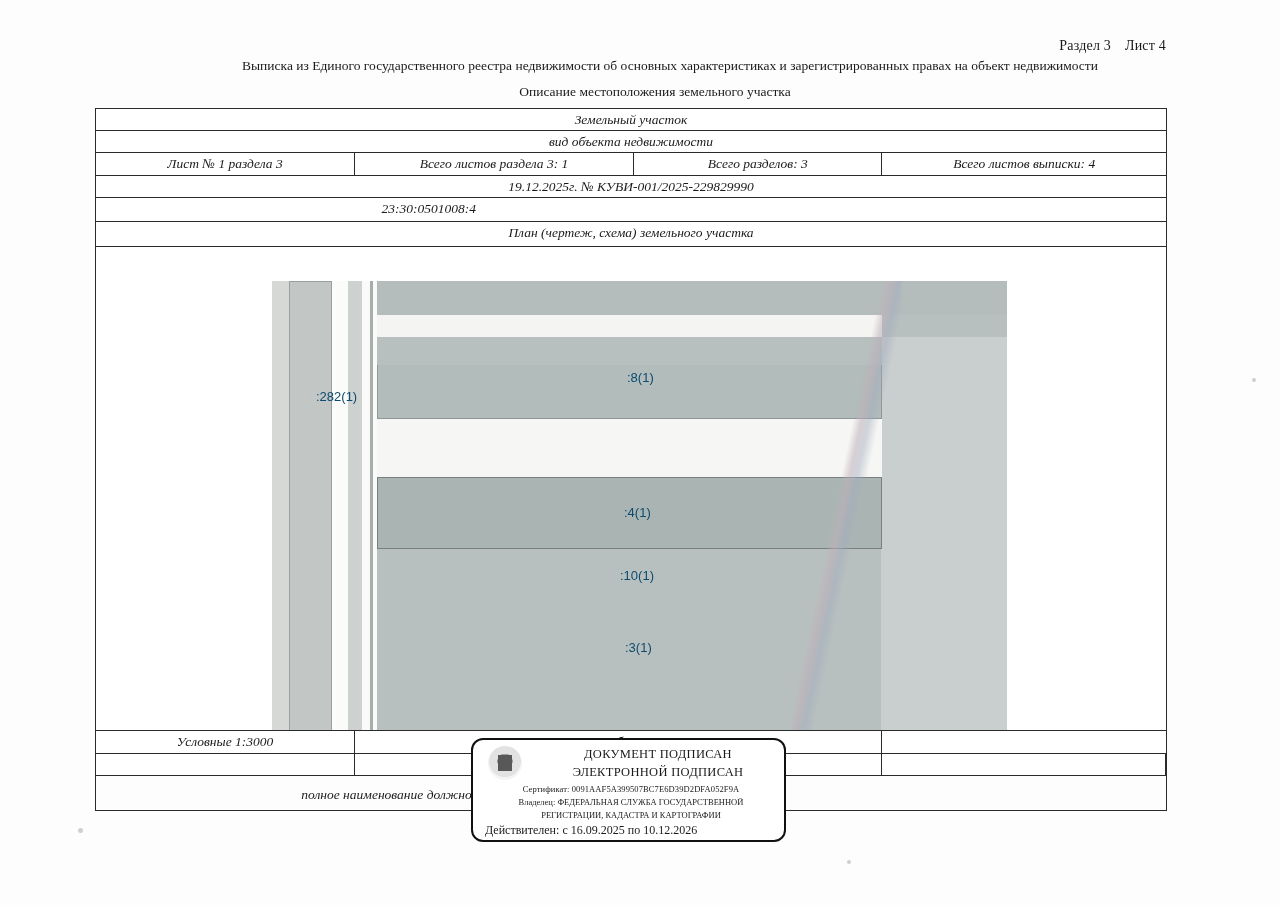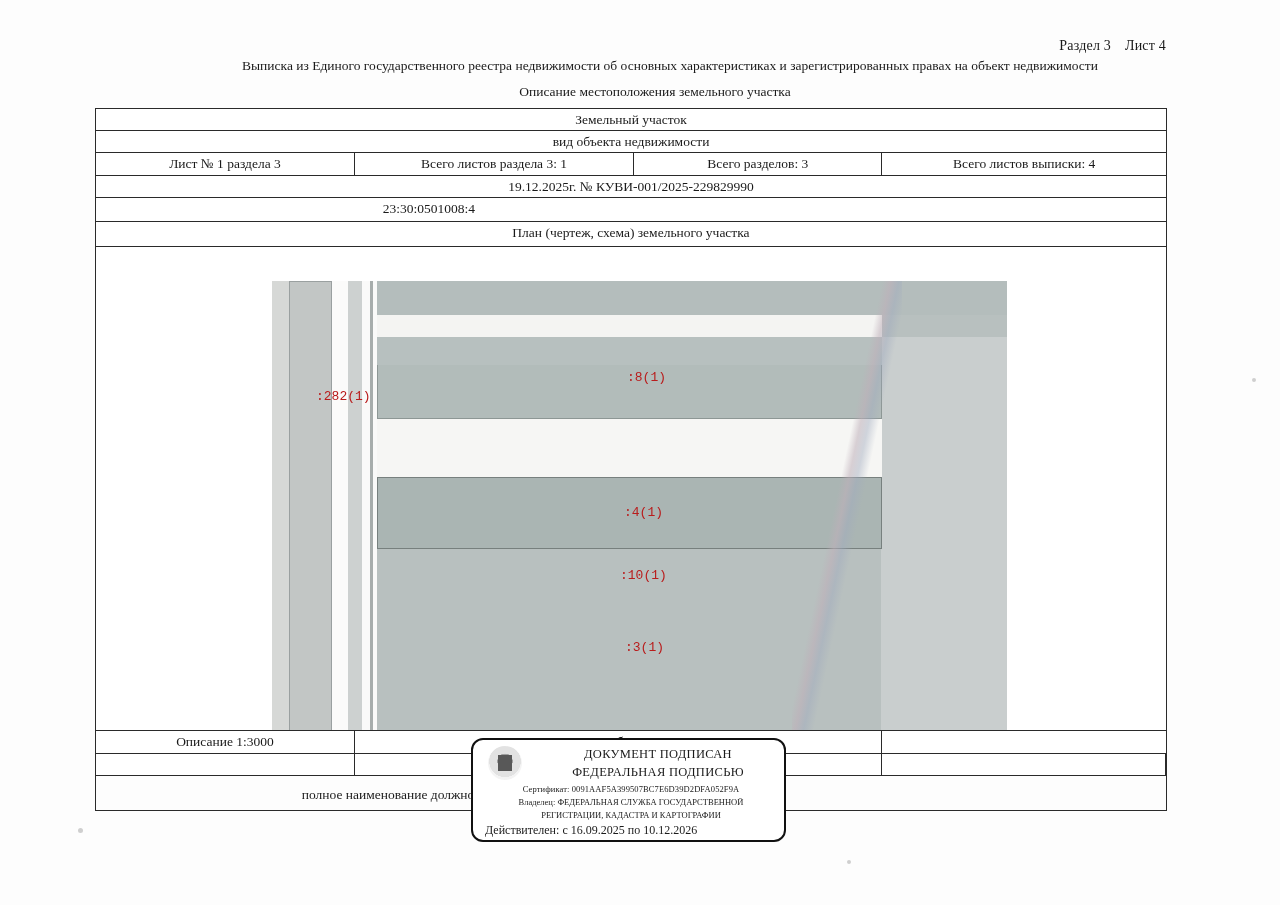--- a/index.html
+++ b/index.html
@@ -71,20 +71,21 @@
   .row:last-child { border-bottom: none; }
   .cell {
     box-sizing: border-box;
     font-size: 13.5px;
     padding: 2px 6px;
     line-height: 17px;
     min-height: 21px;
     border-right: 1px solid #2a2a2a;
     overflow: hidden;
     white-space: nowrap;
+    font-style: italic;
   }
   .cell:last-child { border-right: none; }
   .c { text-align: center; }
   .l { text-align: center; }
 
   .r1 .cell { height: 21px; }
   .r2 .cell { height: 21px; }
   .r3 .cell { height: 22px; }
   .r4 .cell { height: 21px; }
   .r5 .cell { height: 23px; }
@@ -165,22 +166,22 @@
     left: 98px; top: 0; width: 3px; height: 450px;
     background: #a7adac;
   }
   .b-diag {
     left: 520px; top: 0; width: 110px; height: 450px;
     background: linear-gradient(102deg, rgba(255,255,255,0) 44%, rgba(190,175,185,.55) 48%, rgba(160,170,190,.45) 52%, rgba(255,255,255,0) 57%);
   }
   .lbl {
     position: absolute;
     font-size: 13px;
-    color: #b91c1c;
-    font-family: Liberation Mono, monospace;
+    color: #0c4a6e;
+    font-family: Liberation Sans, sans-serif;
     white-space: nowrap;
   }
 
   .scale-row { display: flex; border-bottom: 1px solid #2a2a2a; }
   .scale-row .cell { height: 22px; }
 
   .sign-block { display: flex; }
   .sign-block .cell { height: 20px; border-right: 1px solid #2a2a2a; }
 
   .foot-tbl {
@@ -323,21 +324,21 @@
 
         <div class="lbl" id="plan-label-0" style="left: 44px; top: 108px;">:282(1)</div>
         <div class="lbl" id="plan-label-1" style="left: 355px; top: 89px;">:8(1)</div>
         <div class="lbl" id="plan-label-2" style="left: 352px; top: 224px;">:4(1)</div>
         <div class="lbl" id="plan-label-3" style="left: 348px; top: 287px;">:10(1)</div>
         <div class="lbl" id="plan-label-4" style="left: 353px; top: 359px;">:3(1)</div>
       </div>
     </div>
 
     <div class="scale-row">
-      <div class="cell l" style="width:24.2%">Описание 1:3000</div>
+      <div class="cell l" style="width:24.2%">Условные 1:3000</div>
       <div class="cell l" style="width:49.3%">Условные обозначения:</div>
       <div class="cell l" style="width:26.5%"></div>
     </div>
 
     <div class="sign-block">
       <div class="cell l" style="width:24.2%"></div>
       <div class="cell l" style="width:36.5%"></div>
       <div class="cell l" style="width:12.8%"></div>
       <div class="cell l" style="width:26.5%"></div>
     </div>
@@ -346,21 +347,21 @@
   <div class="foot-tbl">
     <div class="foot-row">
       <div class="cell c" style="width:56.5%">полное наименование должности</div>
       <div class="cell c" style="width:9.5%"></div>
     </div>
   </div>
 
   <div class="estamp">
     <div class="emblem"></div>
     <div class="t1">ДОКУМЕНТ ПОДПИСАН</div>
-    <div class="t2">ФЕДЕРАЛЬНАЯ ПОДПИСЬЮ</div>
+    <div class="t2">ЭЛЕКТРОННОЙ ПОДПИСАН</div>
     <div class="t3">Сертификат: 0091AAF5A399507BC7E6D39D2DFA052F9A</div>
     <div class="t4">Владелец: ФЕДЕРАЛЬНАЯ СЛУЖБА ГОСУДАРСТВЕННОЙ</div>
     <div class="t5">РЕГИСТРАЦИИ, КАДАСТРА И КАРТОГРАФИИ</div>
     <div class="t6">Действителен: с 16.09.2025 по 10.12.2026</div>
   </div>
 
   <div class="speck" style="left:78px;top:828px;width:5px;height:5px;"></div>
   <div class="speck" style="left:847px;top:860px;width:4px;height:4px;"></div>
   <div class="speck" style="left:1252px;top:378px;width:4px;height:4px;"></div>
 </div>

